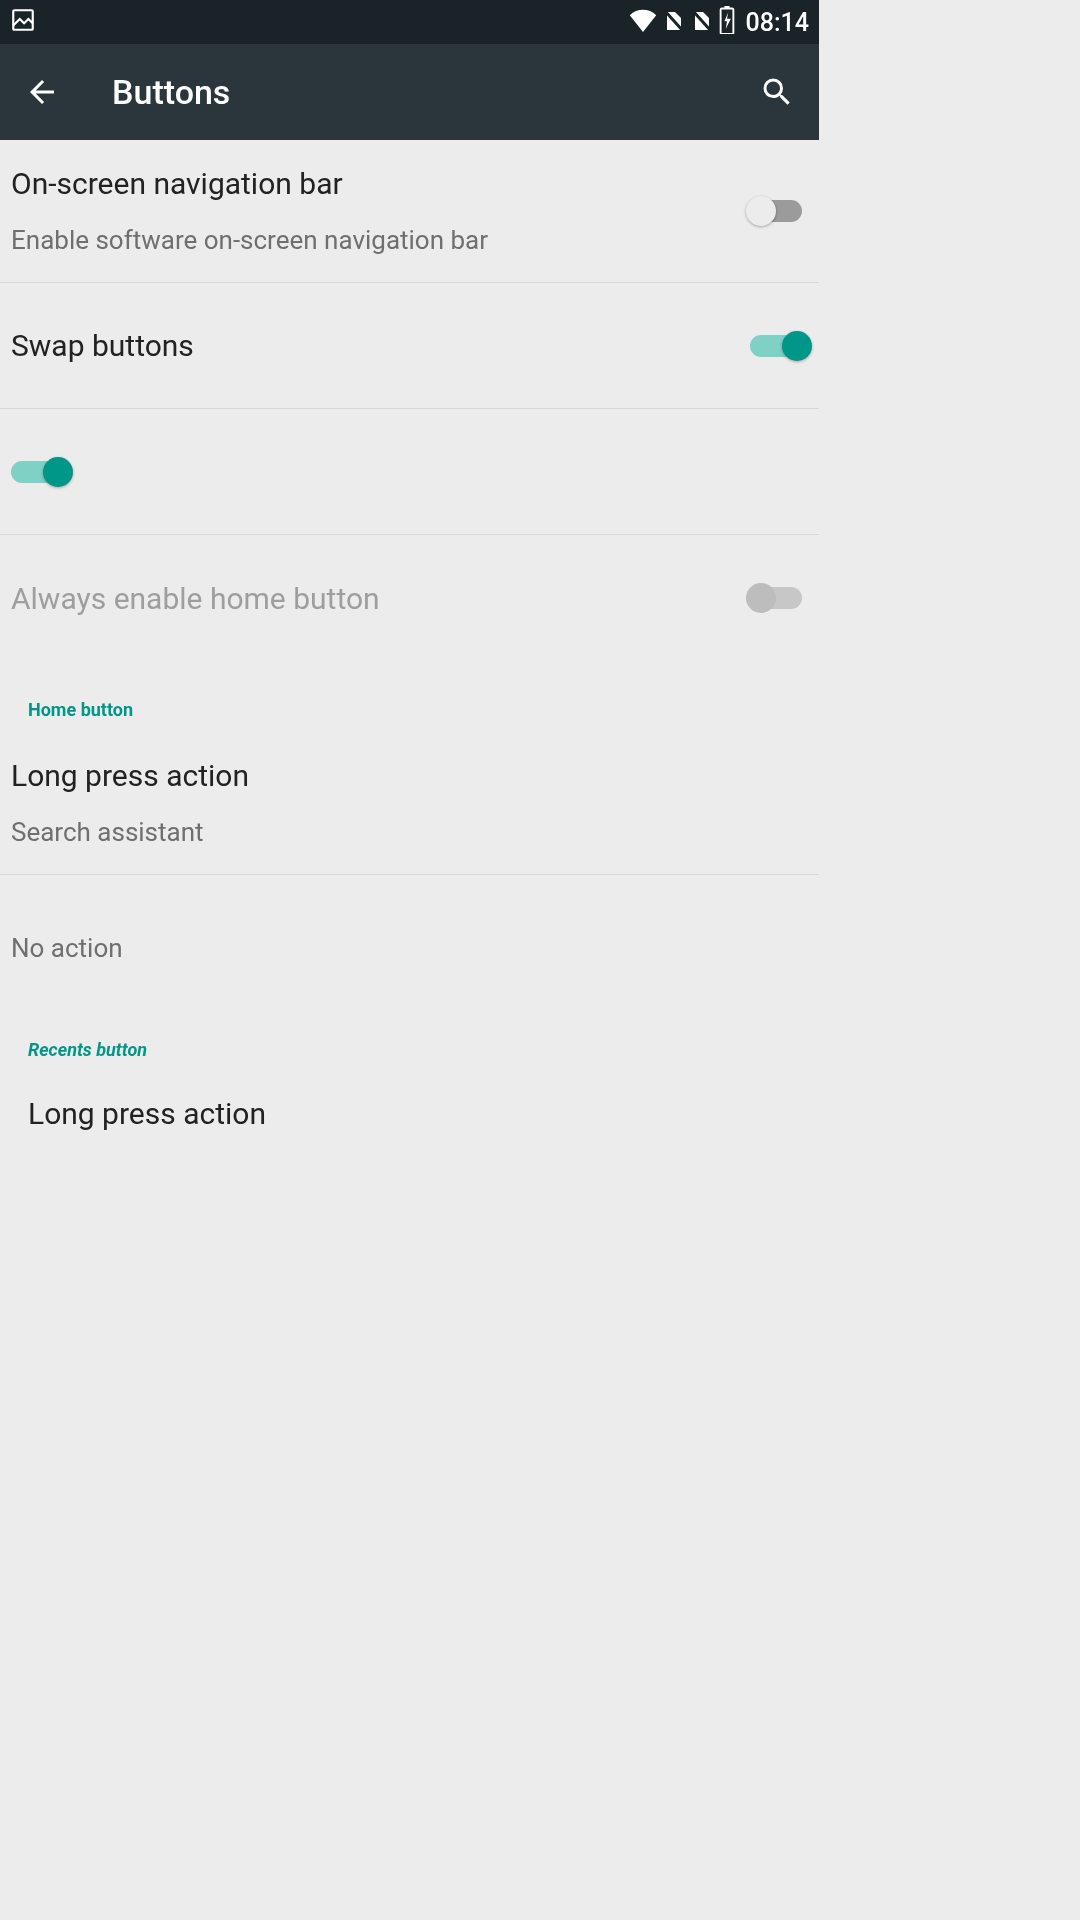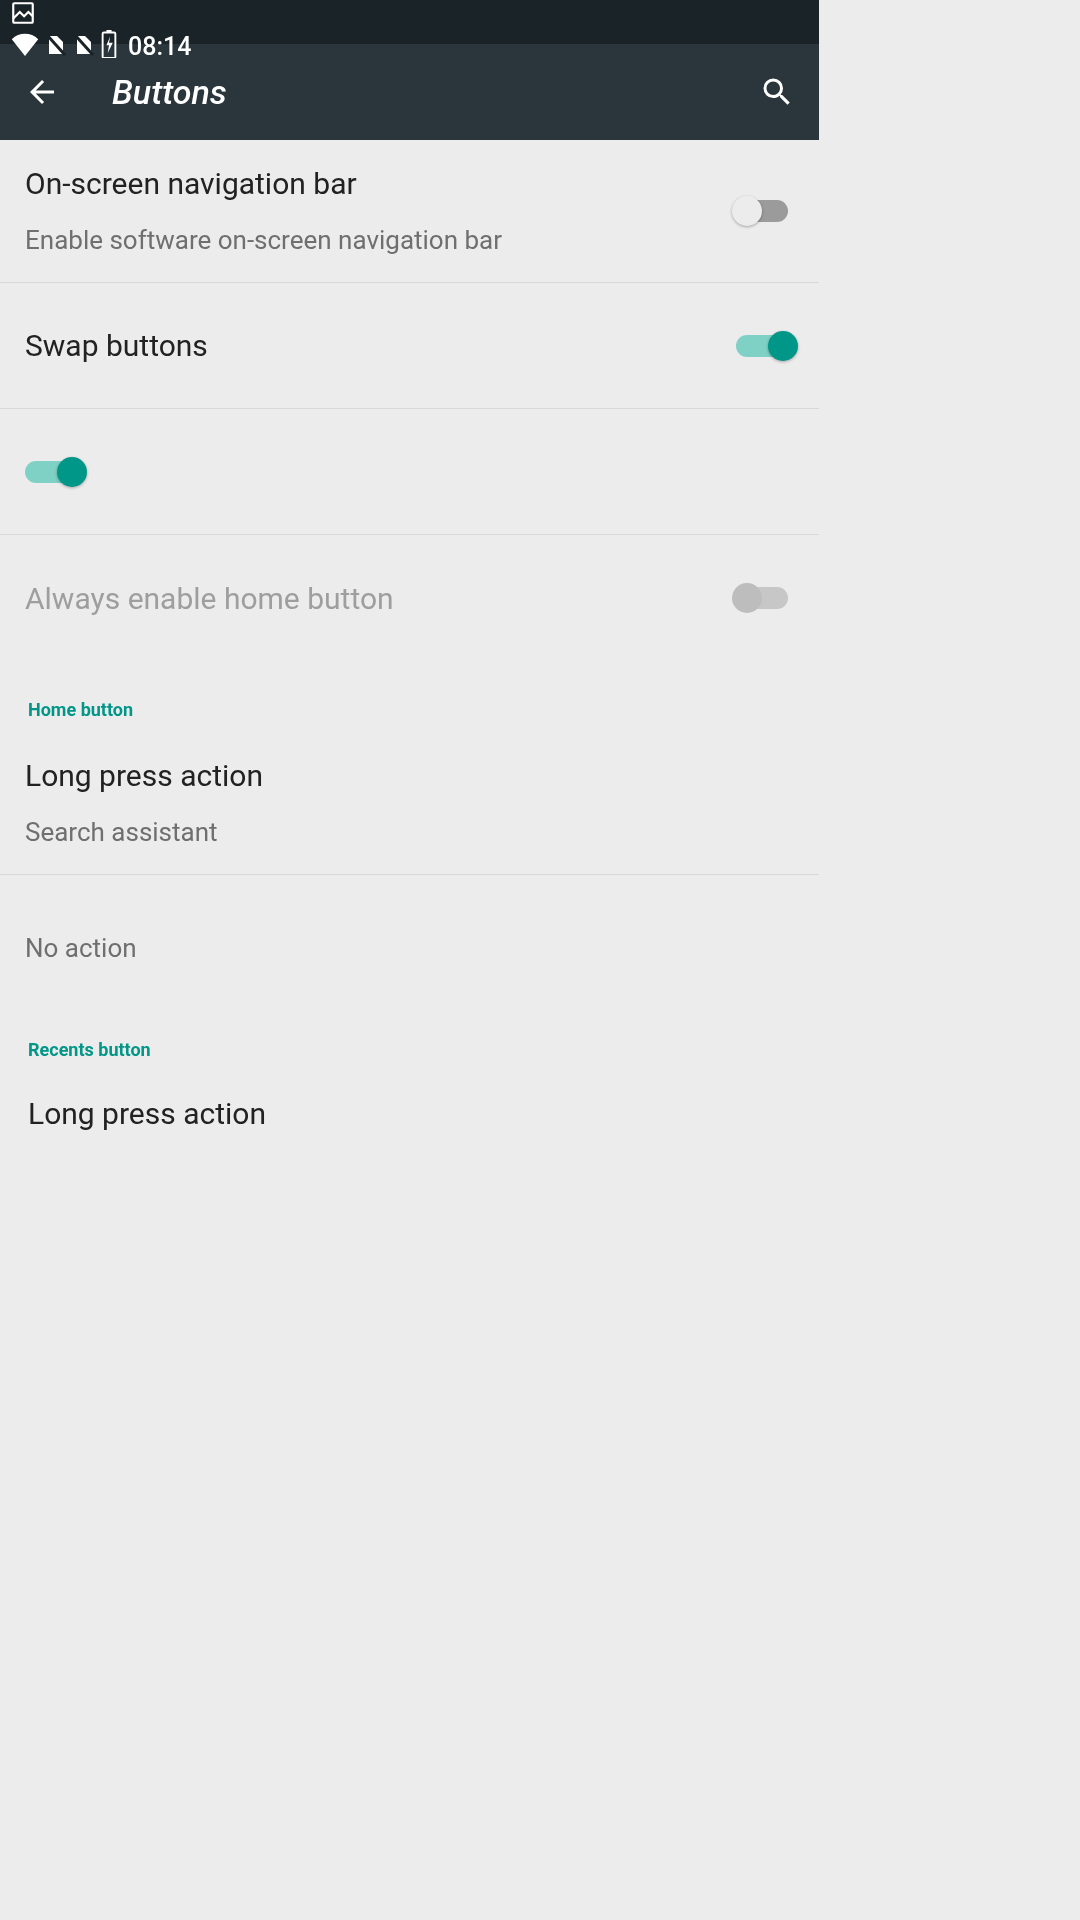--- a/index.html
+++ b/index.html
@@ -11,25 +11,24 @@
       width: 819px;
       height: 1456px;
       font-family: Roboto, "Helvetica Neue", Arial, sans-serif;
       background: #ececec;
       overflow: hidden;
     }
     .status-bar {
       height: 44px;
       background: #1a2327;
       display: flex;
-      align-items: flex-start;
+      align-items: center;
       justify-content: space-between;
       padding: 0 10px;
       color: #fff;
-      flex-direction: column;
     }
     .status-left {
       display: flex;
       align-items: center;
       gap: 8px;
     }
     .status-right {
       display: flex;
       align-items: center;
       gap: 4px;
@@ -39,21 +38,20 @@
       font-weight: 500;
       margin-left: 6px;
     }
     .app-bar {
       height: 96px;
       background: #2a363b;
       display: flex;
       align-items: center;
       padding: 3px 18px;
       color: #fff;
-      font-style: italic;
     }
     .back-arrow {
       display: flex;
       align-items: center;
       justify-content: center;
       width: 48px;
       height: 48px;
     }
     .app-title {
       font-size: 34px;
@@ -67,21 +65,21 @@
       justify-content: center;
       width: 48px;
       height: 48px;
     }
     .settings-list {
       background: #ececec;
     }
     .setting-row {
       display: flex;
       align-items: center;
-      padding: 24px 25px;
+      padding: 24px 11px;
       border-bottom: 1px solid #d8d8d8;
       min-height: 126px;
     }
     .setting-row.no-border {
       border-bottom: none;
       align-items: center;
     }
     .setting-text {
       flex: 1;
       padding-right: 20px;
@@ -145,20 +143,21 @@
       box-shadow: none;
     }
     .section-header {
       padding: 38px 28px 12px 28px;
       font-size: 18px;
       font-weight: 700;
       color: #009688;
     }
     .section-header.tight {
       padding-top: 38px;
+      font-style: italic;
     }
     .partial-row {
       padding: 24px 28px 0 28px;
     }
     .partial-title {
       font-size: 30px;
       color: #222;
     }
   </style>
 </head>

